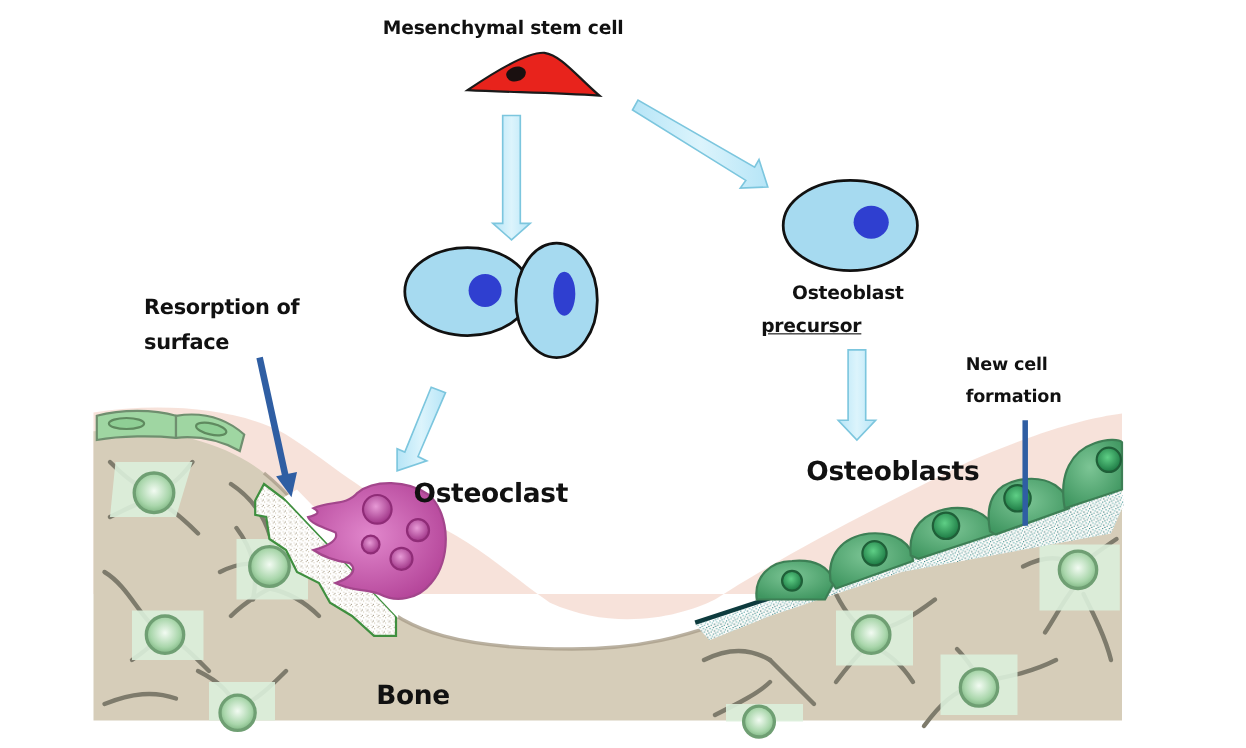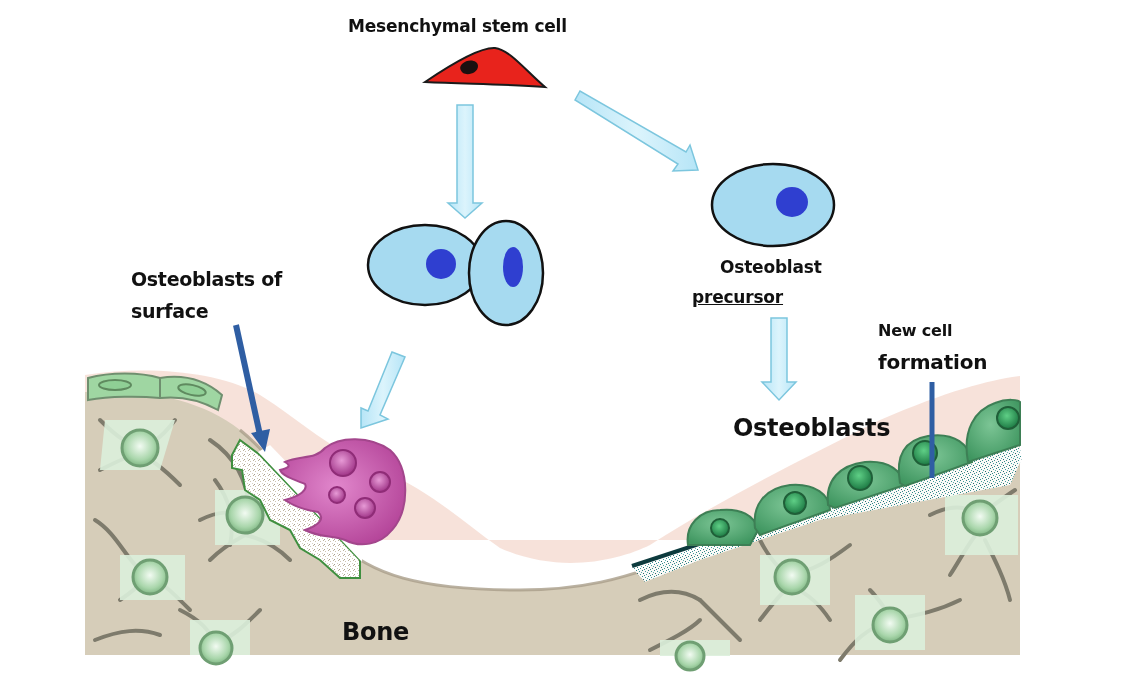--- a/index.html
+++ b/index.html
@@ -193,19 +193,20 @@
     </g>
     <g>
       <line x1="932" y1="382" x2="932" y2="478" stroke="#2f5ea3" stroke-width="5"></line>
     </g>
   </svg>
 
   
   <div class="label lbl-sm" style="left:348px; top:16px;">Mesenchymal stem cell</div>
   <div class="label lbl-sm" style="left:720px; top:257px;">Osteoblast</div>
   <div class="label lbl-sm" style="left:692px; top:287px;text-decoration:underline;">precursor</div>
-  <div class="label lbl-md" style="left:131px; top:268px;">Osteoblasts of</div>
+  <div class="label lbl-md" style="left:131px; top:268px;">Resorption of</div>
   <div class="label lbl-md" style="left:131px; top:300px;">surface</div>
+  <div class="label lbl-lg" style="left:376px; top:434px;">Osteoclast</div>
   <div class="label lbl-lg" style="left:733px; top:414px;">Osteoblasts</div>
   <div class="label lbl-sm" style="left:878px; top:321px; font-size:16px;">New cell</div>
-  <div class="label lbl-sm" style="left:878px; top:350px; font-size:20px;">formation</div>
+  <div class="label lbl-sm" style="left:878px; top:350px; font-size:16px;">formation</div>
   <div class="label lbl-lg" style="left:342px; top:618px;">Bone</div>
 </div>
 
 </body></html>

